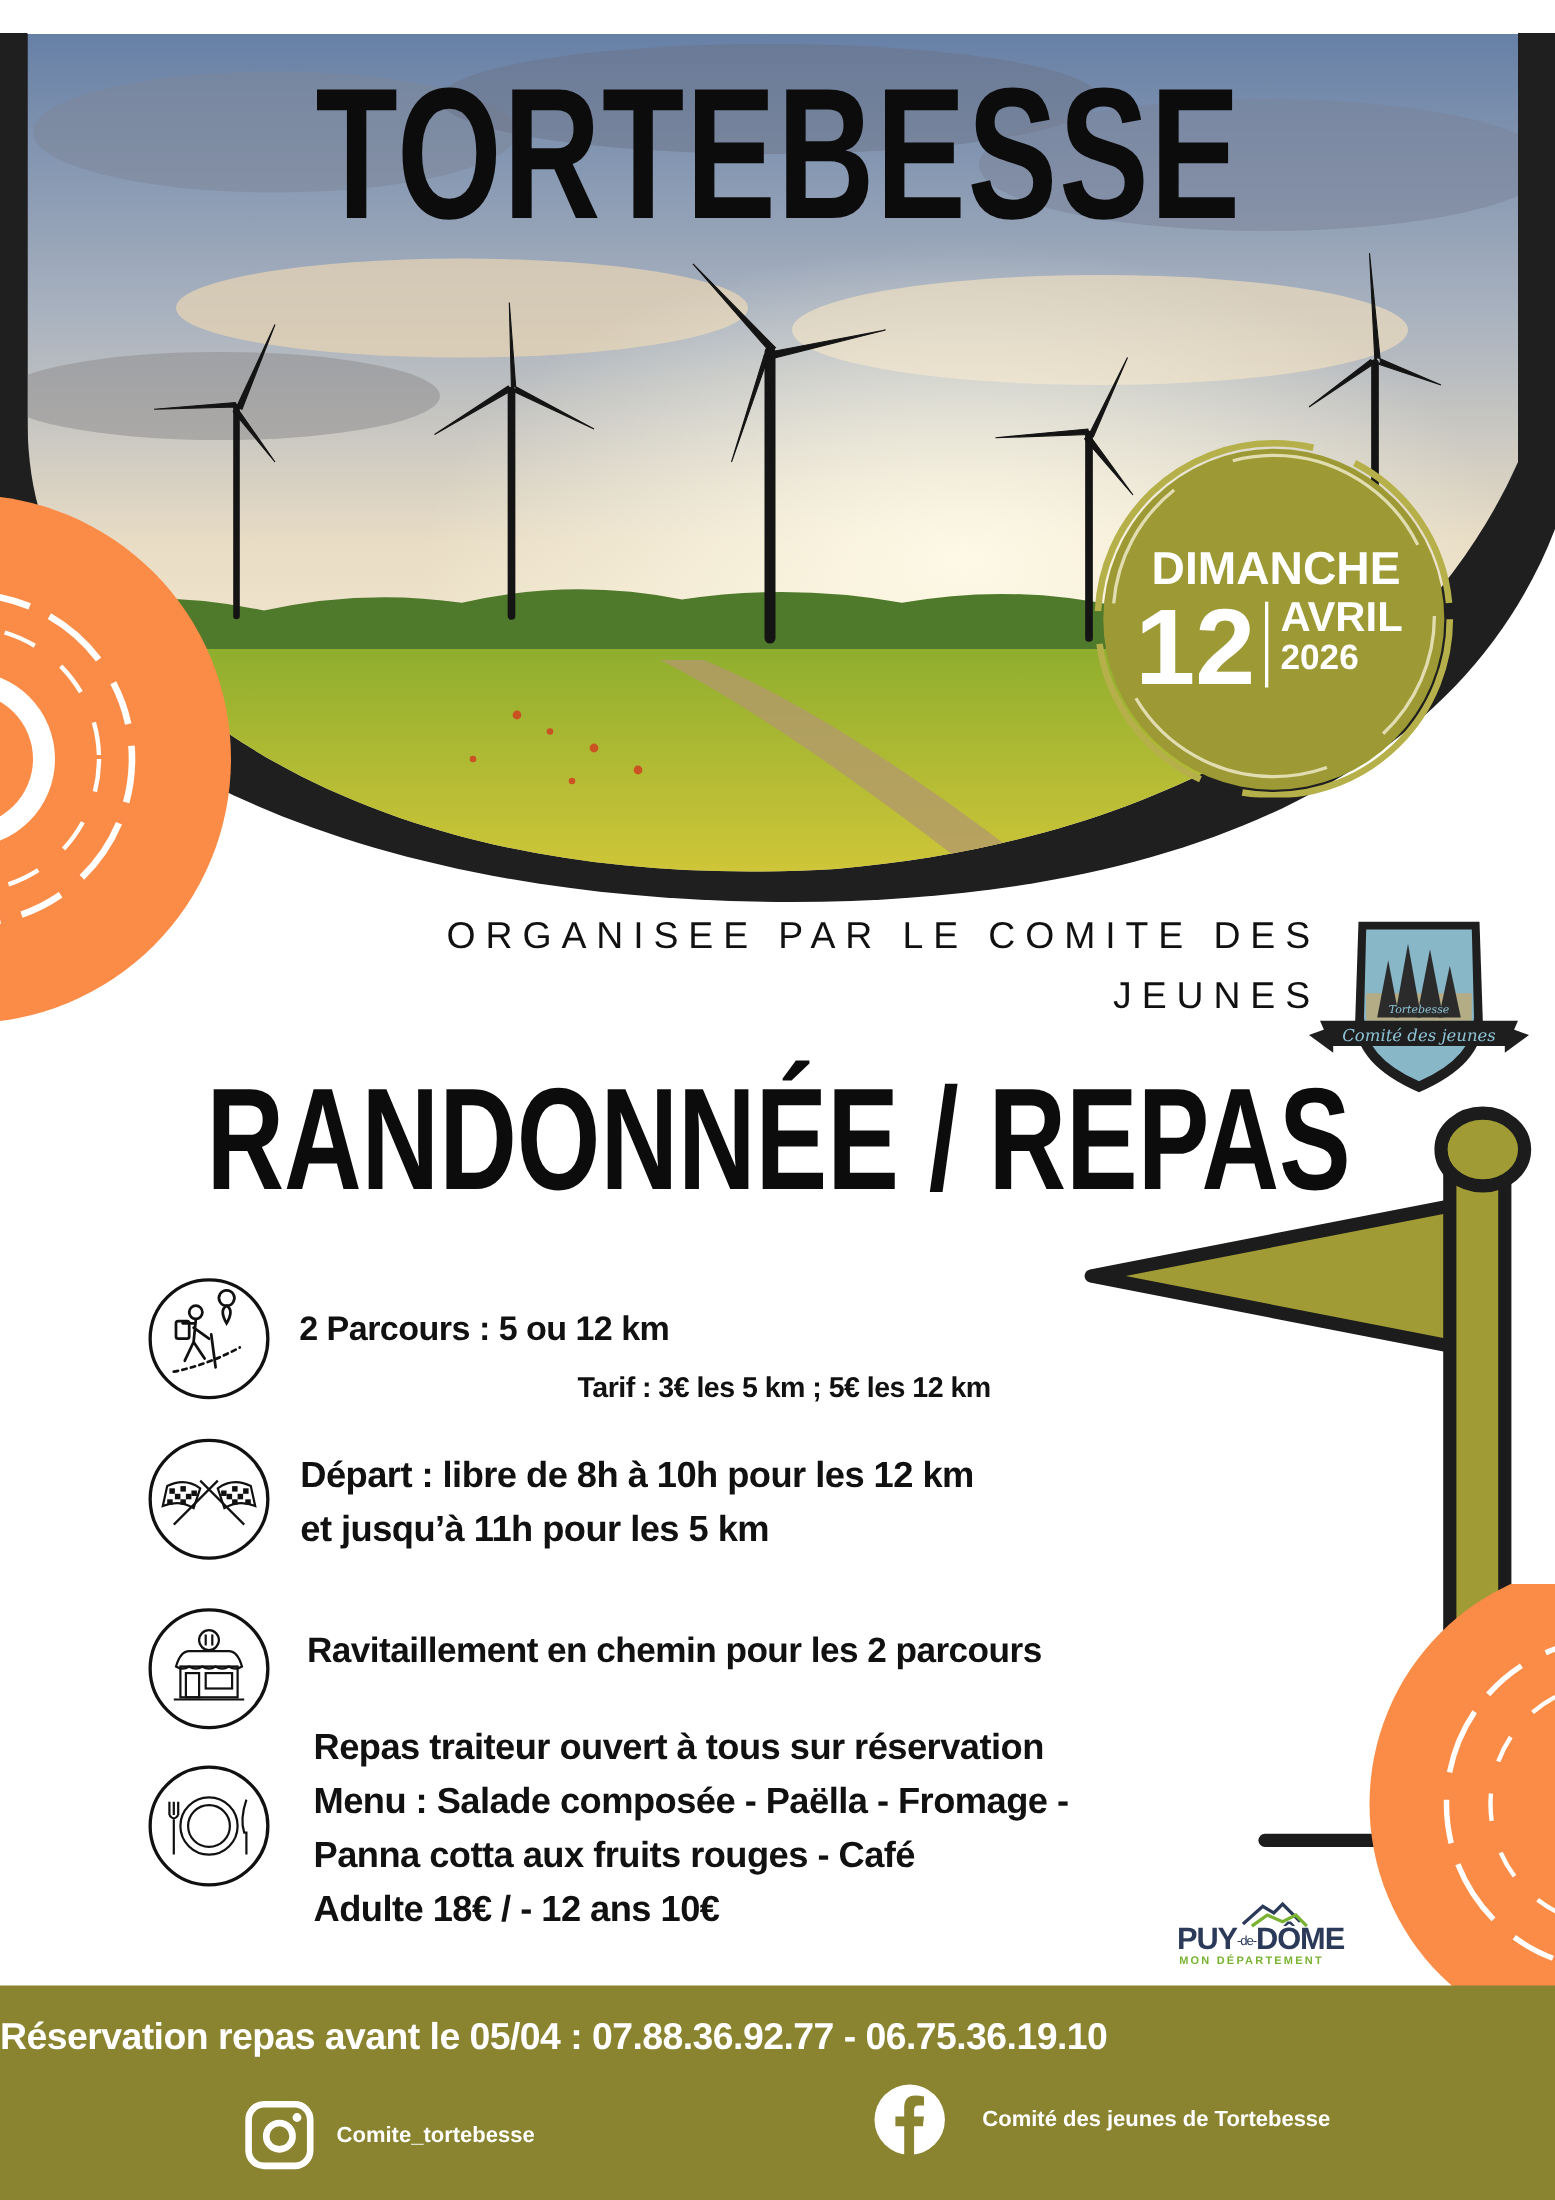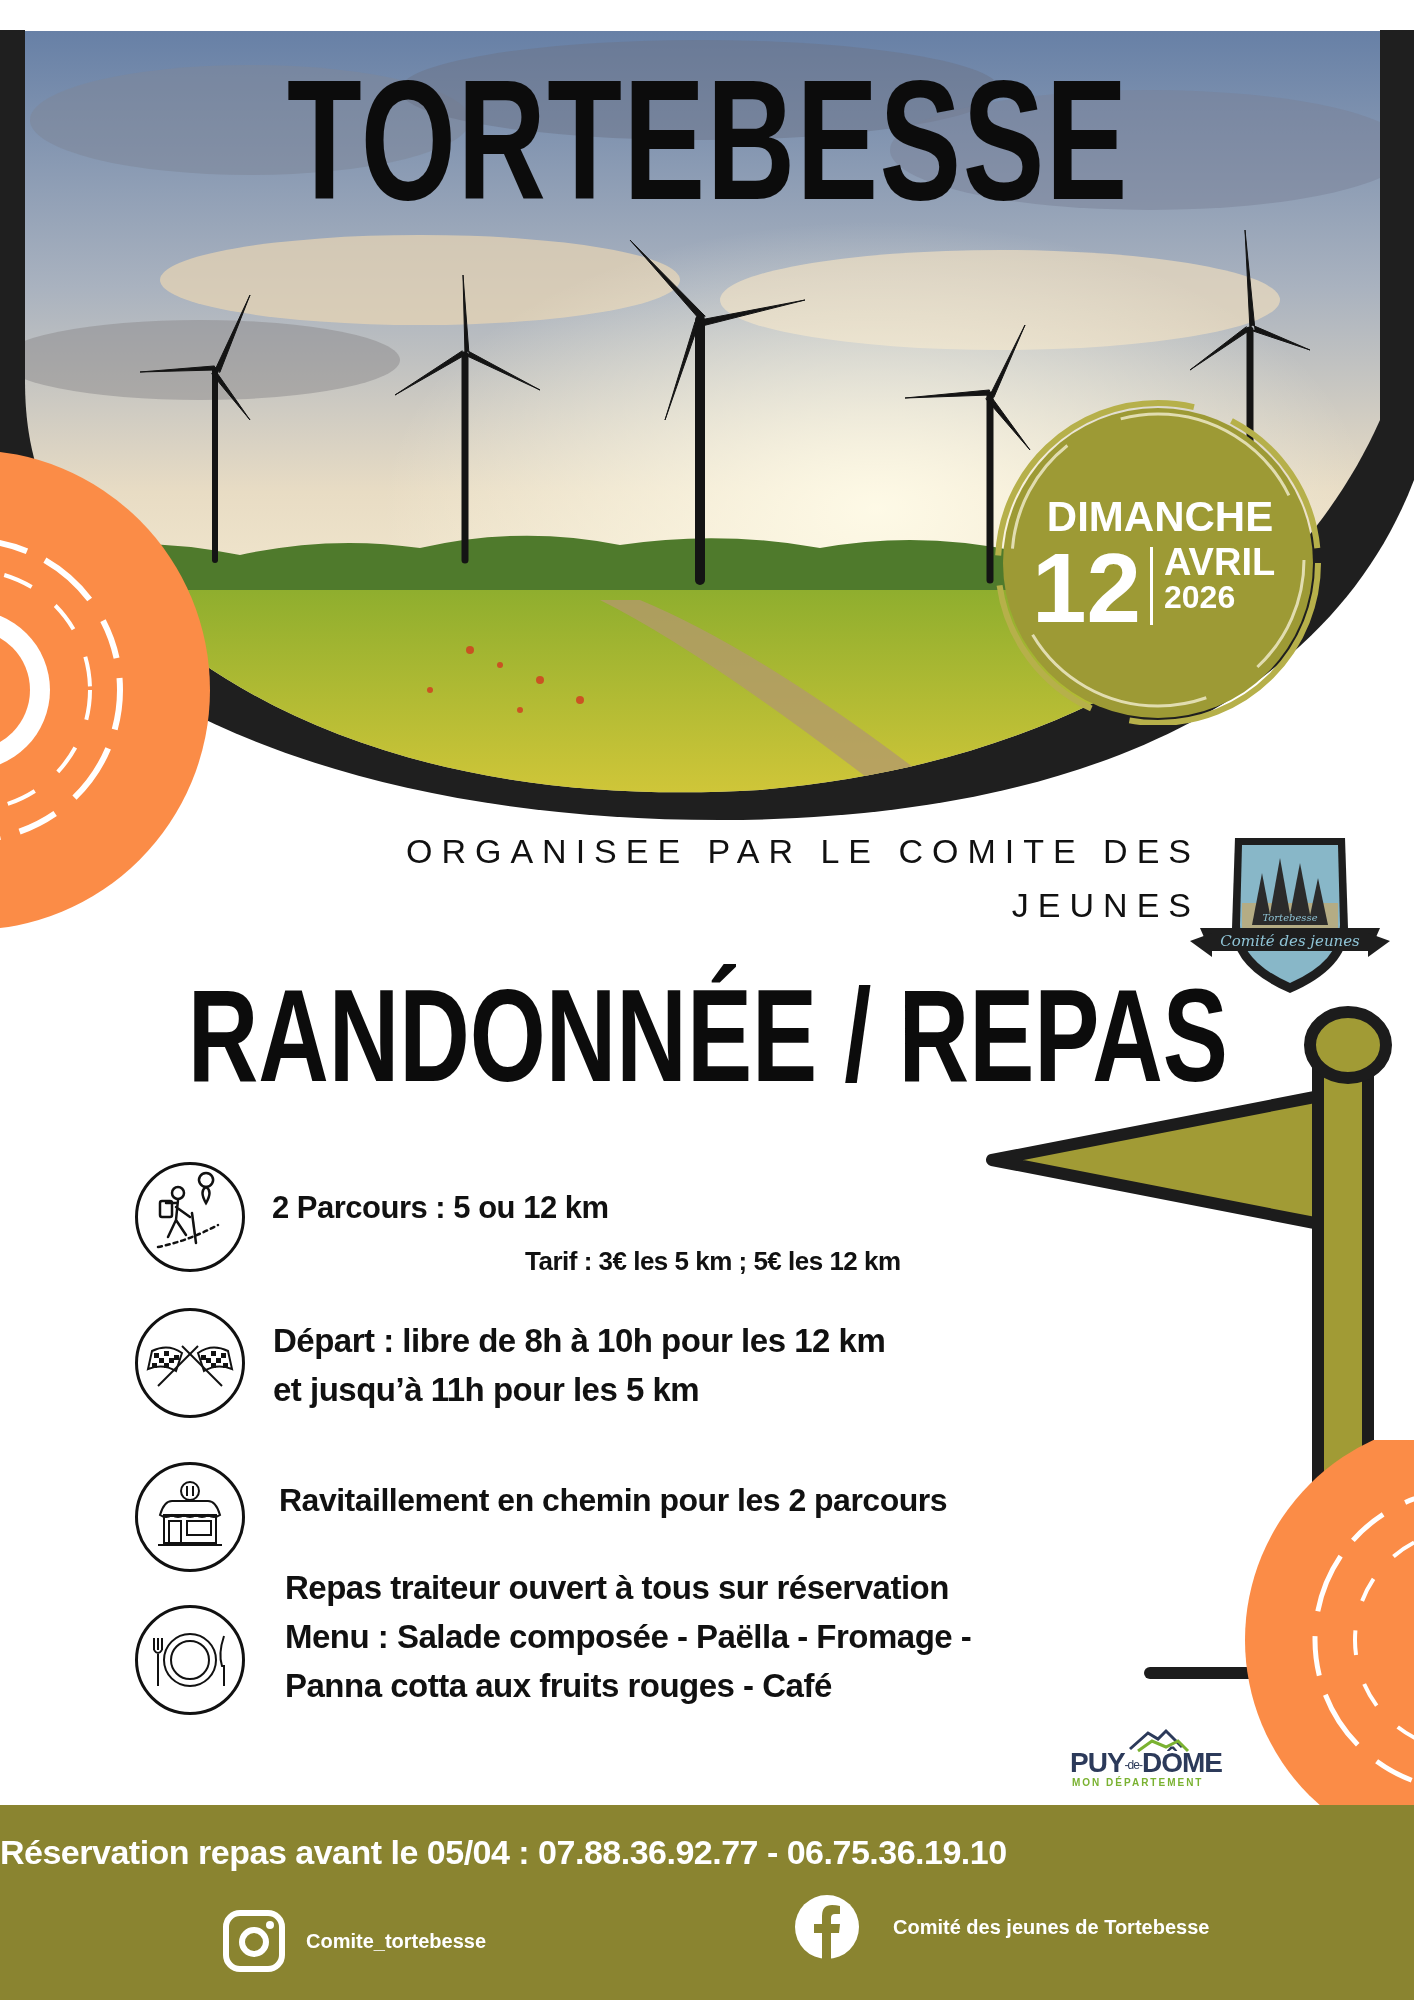--- a/index.html
+++ b/index.html
@@ -257,20 +257,21 @@
         <circle cx="52" cy="52" r="19"></circle>
         <path d="M16 30 L16 42 M20 30 L20 42 M24 30 L24 42 M16 42 Q20 48 24 42 M20 46 L20 78"></path>
         <path d="M86 28 Q80 46 84 58 L86 58 L86 78"></path>
       </g>
     </svg>
   </div>
   <div class="info-text" style="left:150px;top:-42px;font-size:33px;line-height:49px;">
     <div>Repas traiteur ouvert à tous sur réservation</div>
     <div>Menu : Salade composée - Paëlla - Fromage -</div>
     <div>Panna cotta aux fruits rouges - Café</div>
+    <div>Adulte 18€ / - 12 ans 10€</div>
   </div>
 </div>
 
 <div class="cd-logo">
   <svg width="160" height="30" viewBox="0 0 160 30" style="position:absolute;left:0;top:0;">
     <path d="M60 24 L78 8 L88 14 L96 6 L112 22" fill="none" stroke="#2c3a5a" stroke-width="3"></path>
     <path d="M68 26 L82 16 L96 22 L108 16 L118 26" fill="none" stroke="#7ab231" stroke-width="3"></path>
   </svg>
   <div class="main"><span>PUY</span><small>-de-</small><span>DÔME</span></div>
   <div class="sub">MON DÉPARTEMENT</div>

